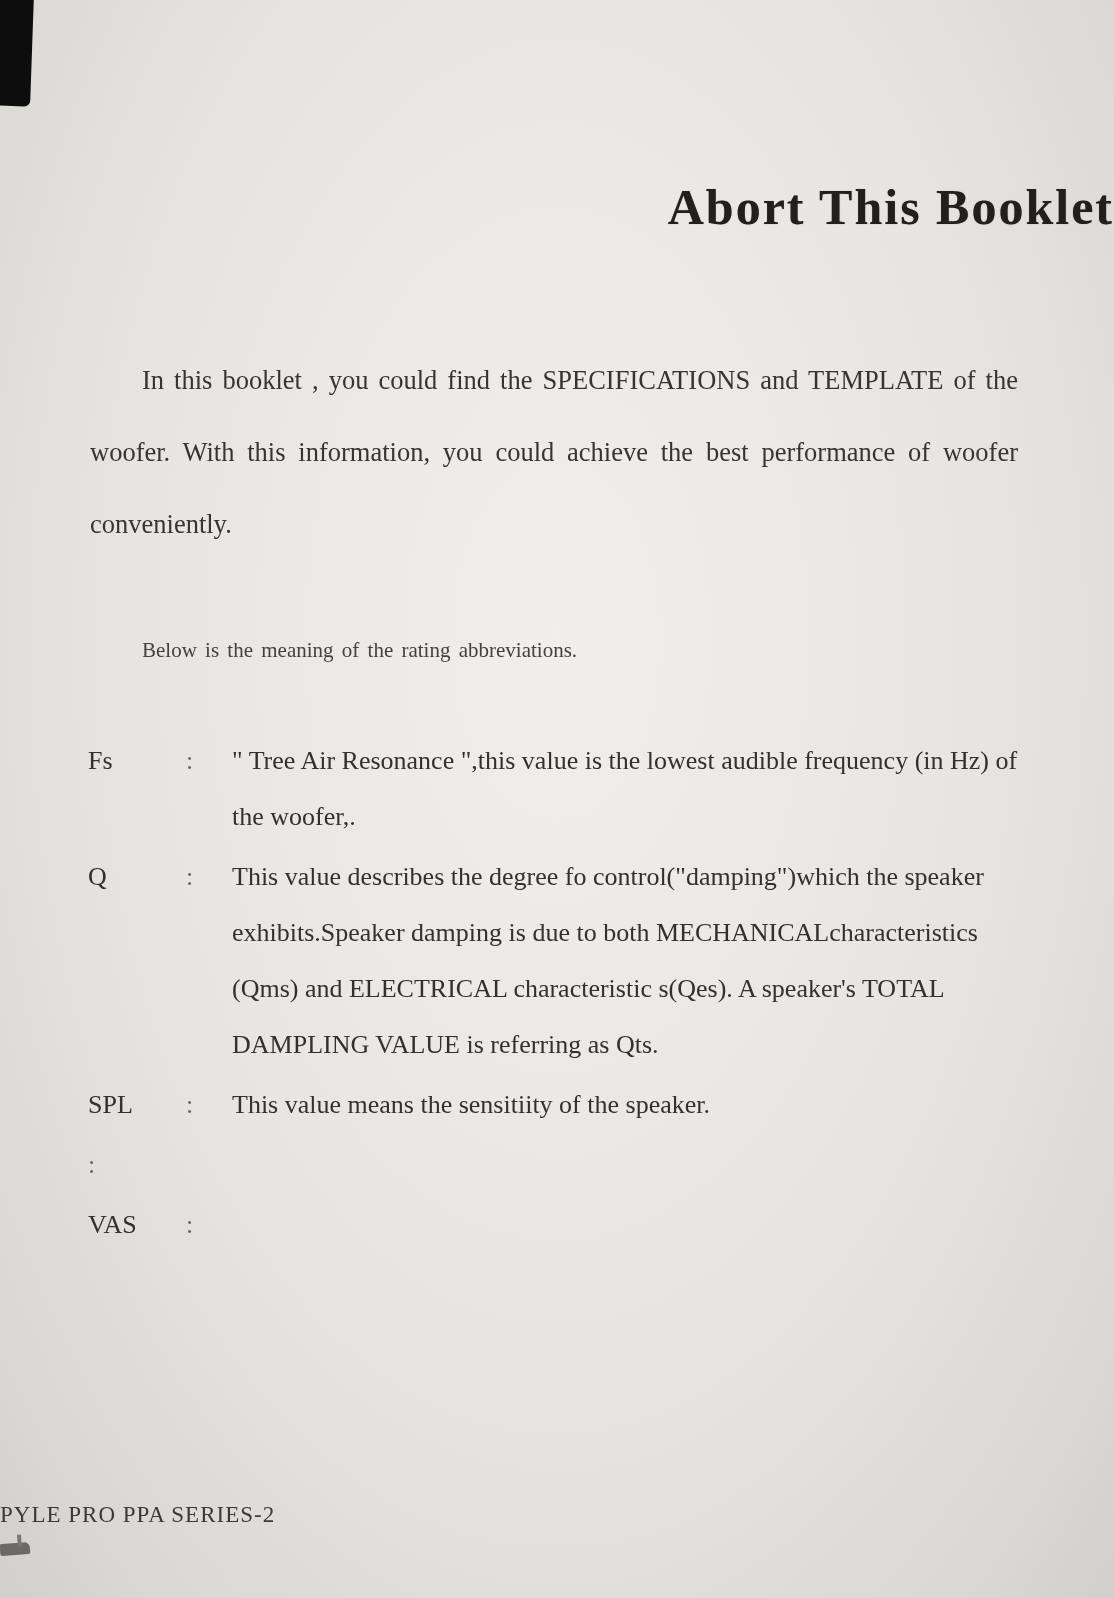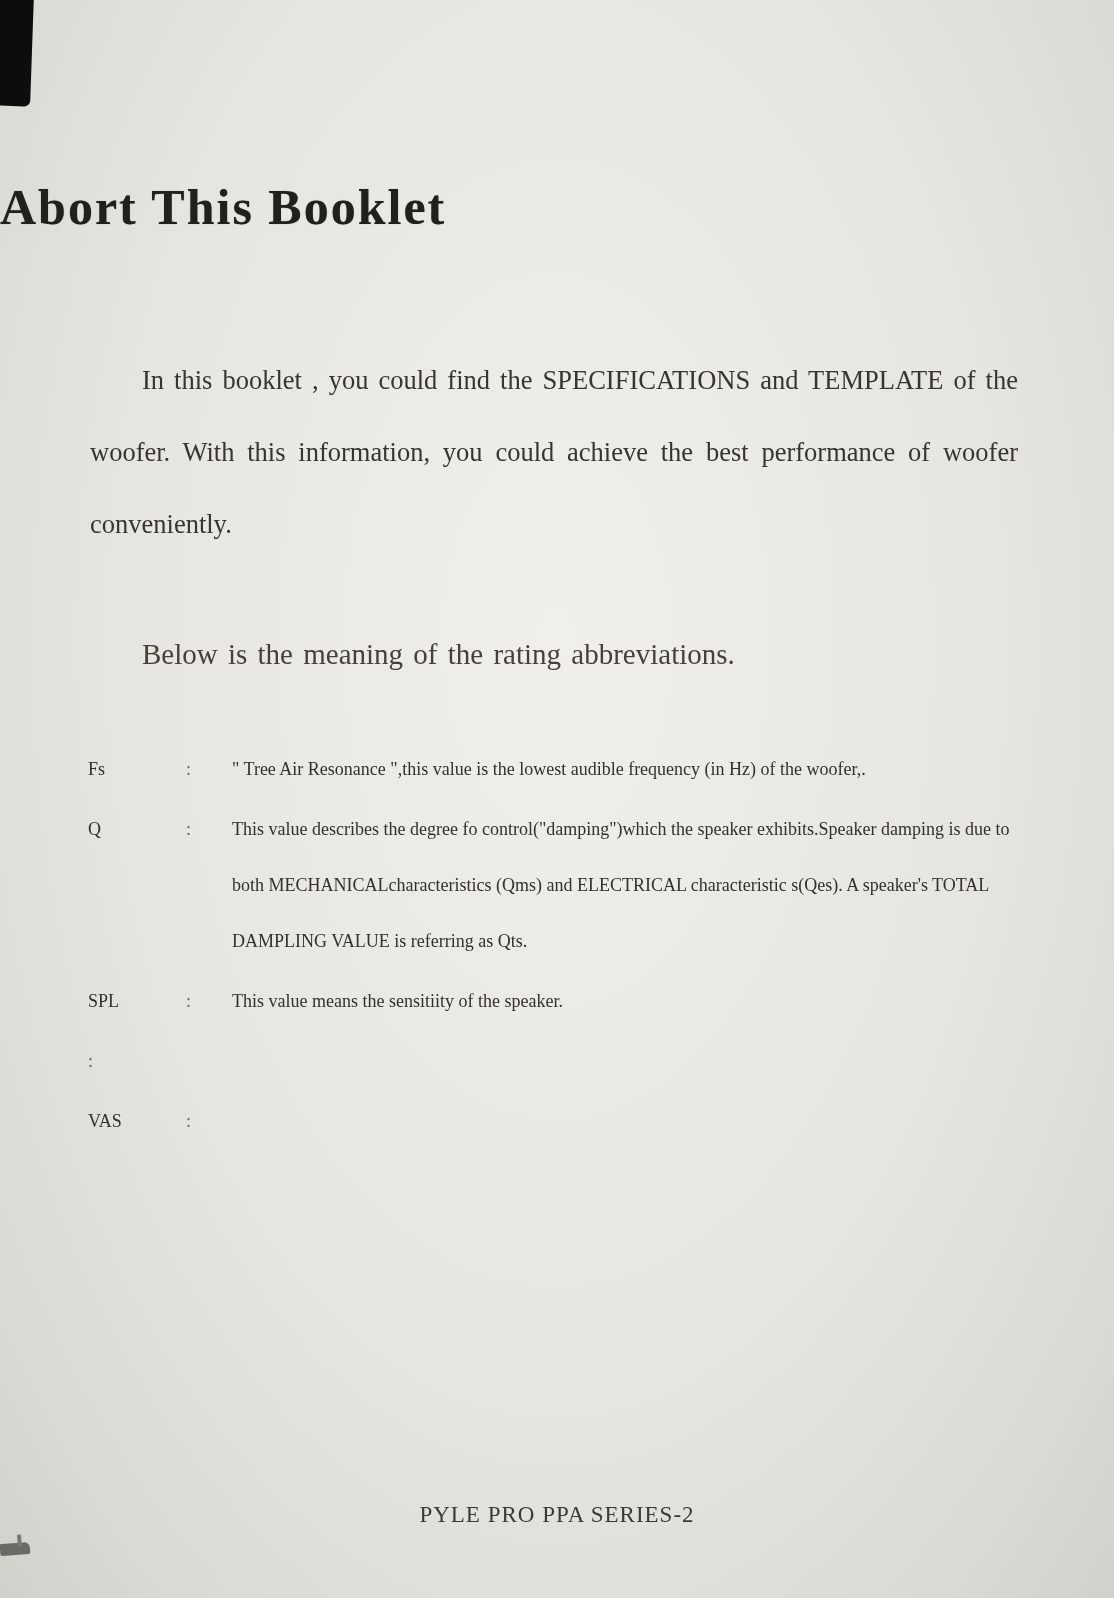--- a/index.html
+++ b/index.html
@@ -46,53 +46,53 @@
     left: 18px;
     top: -8px;
     width: 4px;
     height: 12px;
     background: #7a7974;
   }
 
   .doc-title {
     margin: 0;
     padding-top: 178px;
-    text-align: left;
+    text-align: right;
     font-size: 50px;
     font-weight: bold;
     letter-spacing: 2px;
     color: #21201d;
     text-shadow: 0 0 1px rgba(30,30,28,0.35);
   }
 
   .intro-paragraph {
     margin: 108px 96px 0 90px;
     font-size: 26.5px;
     line-height: 72px;
     text-indent: 52px;
     text-align: justify;
     color: #37352f;
     word-spacing: 2px;
   }
 
   .subheading {
     margin: 78px 96px 0 142px;
-    font-size: 29px;
+    font-size: 21px;
     color: #45423c;
     word-spacing: 3px;
     font-family: Liberation Serif, serif;
   }
 
   .definitions {
     margin: 70px 88px 0 88px;
   }
   .definition-row {
     display: grid;
     grid-template-columns: 98px 46px 1fr;
-    font-size: 18px;
+    font-size: 26px;
     line-height: 56px;
     margin-bottom: 4px;
   }
   .definition-term {
     color: #33312c;
   }
   .definition-sep {
     color: #6a675f;
     text-align: left;
   }
@@ -100,21 +100,21 @@
     color: #33312c;
     text-align: left;
     padding-right: 4px;
   }
 
   .page-footer {
     position: absolute;
     left: 0;
     right: 0;
     top: 1502px;
-    text-align: center;
+    text-align: left;
     font-size: 23px;
     letter-spacing: 1px;
     color: #3c3a34;
   }
 </style>
 </head>
 <body>
 
 <div class="scan-page">
 

